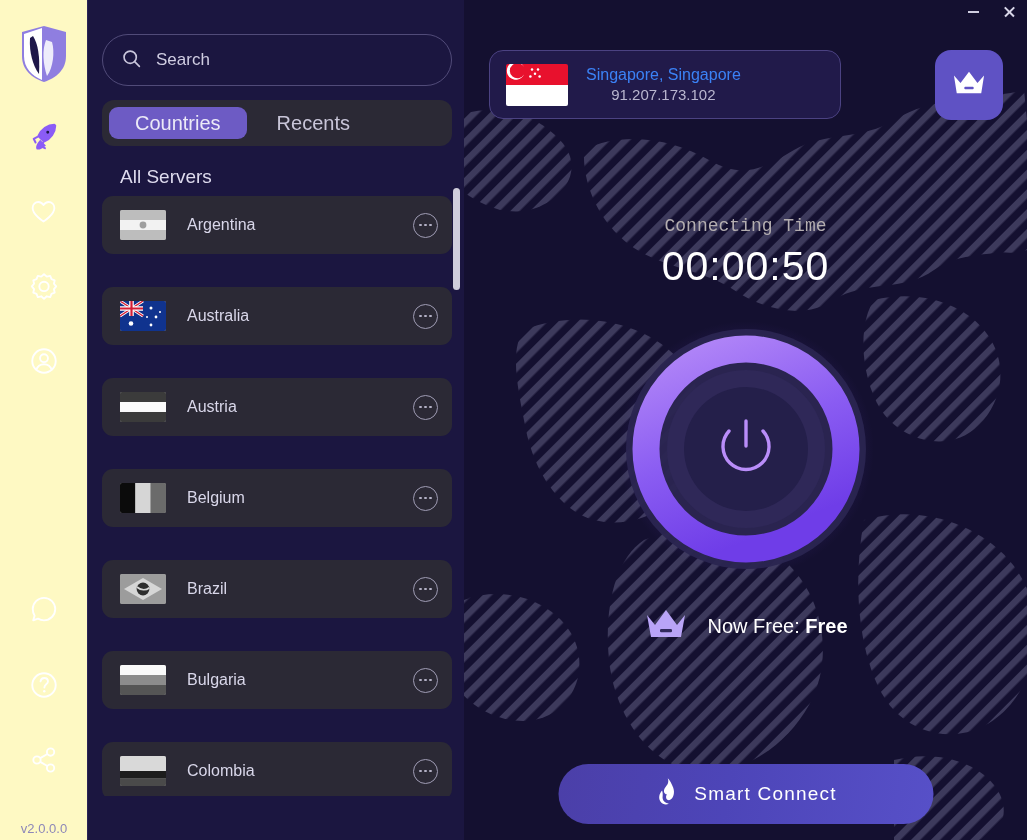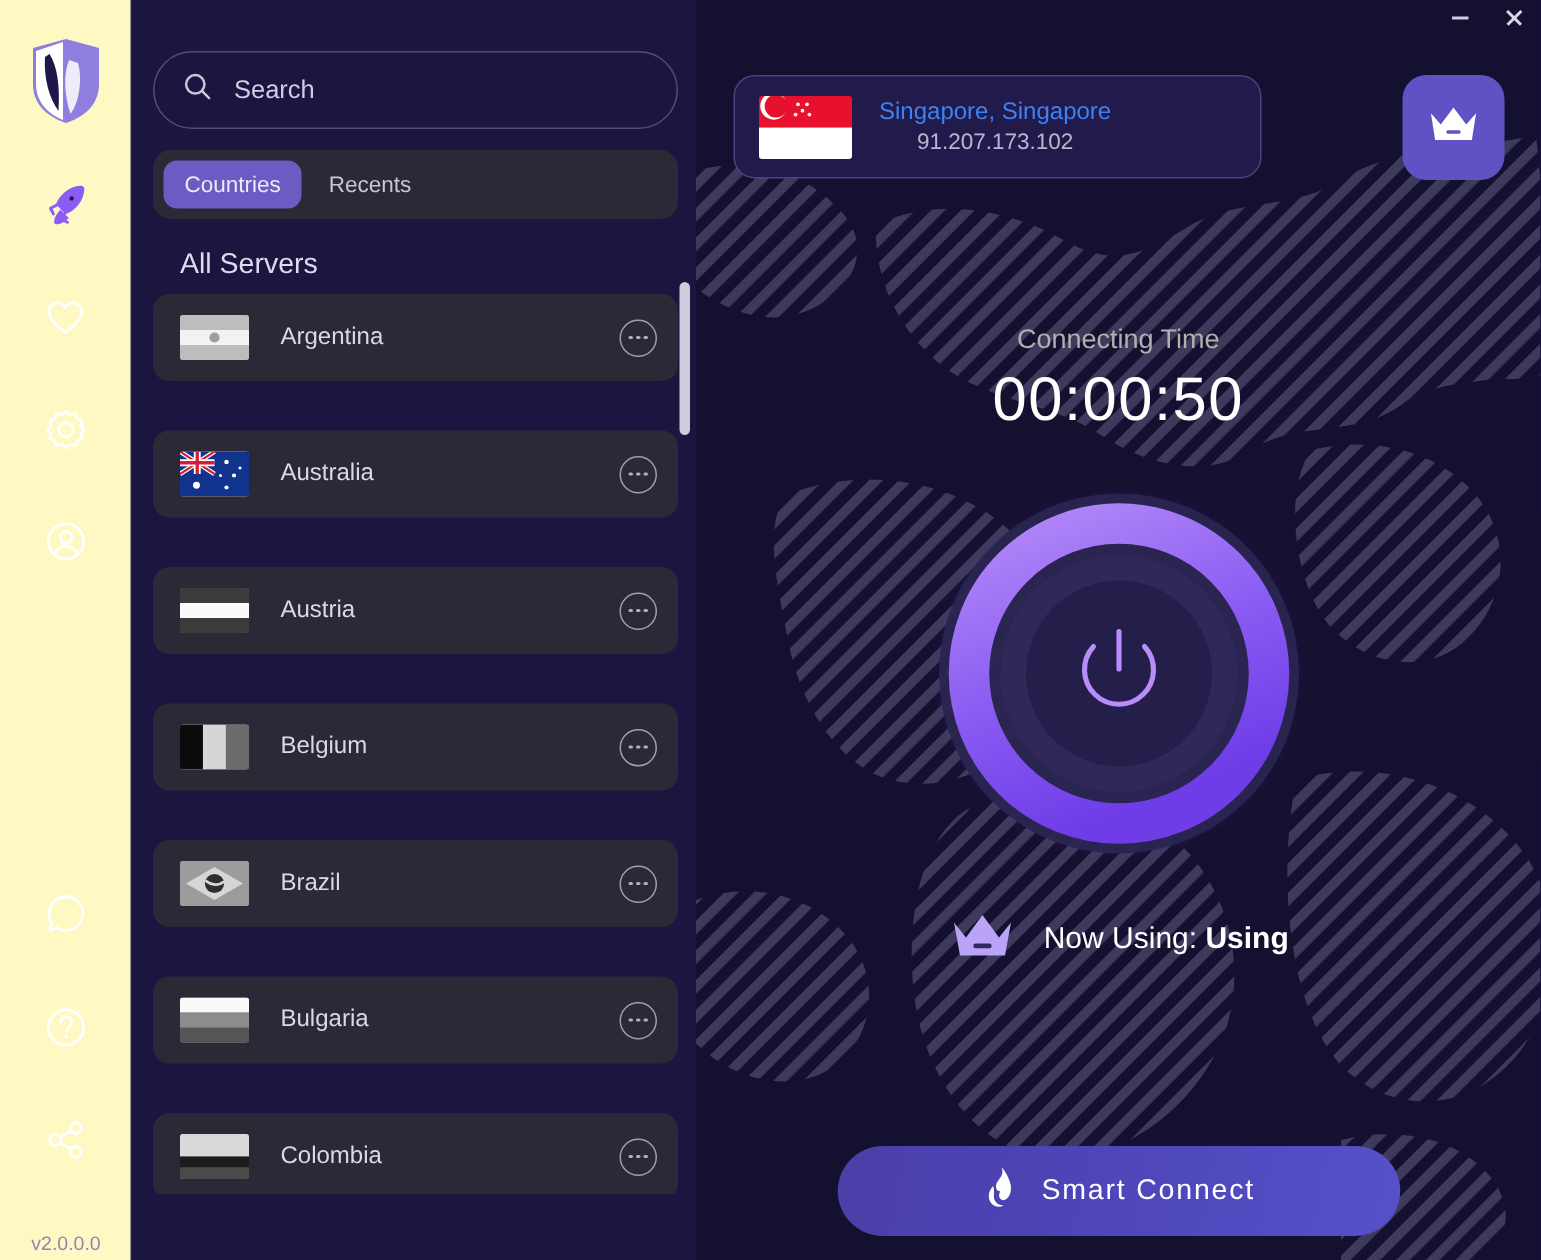--- a/index.html
+++ b/index.html
@@ -63,22 +63,22 @@
     flex:1; background:transparent; border:none; outline:none;
     color:#d9d7ea; font-size:17px; font-family:"Liberation Sans", sans-serif;
   }
   .search input::placeholder { color:#d0cde2; }
 
   .tabs {
     margin-top:14px; height:46px; background:#2b2935; border-radius:12px;
     display:flex; align-items:center; padding:0 7px; gap:4px;
   }
   .tab {
-    height:32px; padding:0 14px; border-radius:9px; display:flex; align-items:center;
-    font-size:15px; color:#c8c5d8;
+    height:32px; padding:0 26px; border-radius:9px; display:flex; align-items:center;
+    font-size:20px; color:#c8c5d8;
   }
   .tab.active { background:#6d5bc4; color:#eceaf7; }
 
   .section-title {
     margin:20px 0 8px 18px; font-size:19px; color:#dedbee; font-weight:400;
   }
 
   .rows { position:relative; height:600px; overflow:hidden; }
   .row {
     height:58px; background:#2b2935; border-radius:11px;
@@ -123,21 +123,21 @@
   .ipcard .ip  { font-size:15px; color:#b9b6cf; text-align:center; }
 
   .crown-btn {
     position:absolute; right:24px; top:50px; width:68px; height:70px;
     background:#5f52c4; border-radius:16px; display:flex; align-items:center; justify-content:center;
     z-index:5;
   }
 
   .conn-label {
     position:absolute; left:0; right:0; top:216px; text-align:center;
-    font-size:18px; color:#b4aeb0; z-index:5;
+    font-size:18px; color:#b4aeb0; z-index:5;font-family:Liberation Mono, monospace;
   }
   .conn-time {
     position:absolute; left:0; right:0; top:243px; text-align:center;
     font-size:41px; color:#ffffff; font-weight:400; letter-spacing:1px; z-index:5;
   }
 
   .power-wrap {
     position:absolute; left:50%; top:320px; transform:translateX(-50%);
     width:258px; height:258px; z-index:5;
   }
@@ -497,22 +497,22 @@
     </div>
 
     <div class="nowusing">
       <span>
         <svg viewBox="0 0 46 36" width="46" height="36">
           <path d="M4 9 L12 19 L23 4 L34 19 L42 9 L38 31 L8 31 Z" fill="#b9a4f7"></path>
           <rect x="17" y="23" width="12" height="3.2" rx="1.3" fill="#322a5e"></rect>
         </svg>
       </span>
       <span class="txt">
-        <span>Now Using:</span>
-        <b>Using</b>
+        <span>Now Free:</span>
+        <b>Free</b>
       </span>
     </div>
 
     <div class="smart">
       <span>
         <svg viewBox="0 0 26 32" width="24" height="30">
           <path d="M14.4 1 C16.5 7.5 12 9 10.6 13 C9.6 16 11 18.6 13.4 18.4 C11 22.5 14 26 17 24.5 C20.6 22.7 22.2 17 20.3 11.5 C18.8 7 16.6 3.4 14.4 1 Z" fill="#ffffff"></path>
           <path d="M8.2 14.5 C5 18 4 23 6.6 26.6 C8.8 29.6 13 30.6 15.6 28.4 C11.4 28.6 8.2 25 8.8 21 C9 19 9 16.5 8.2 14.5 Z" fill="#ffffff"></path>
         </svg>
       </span>

